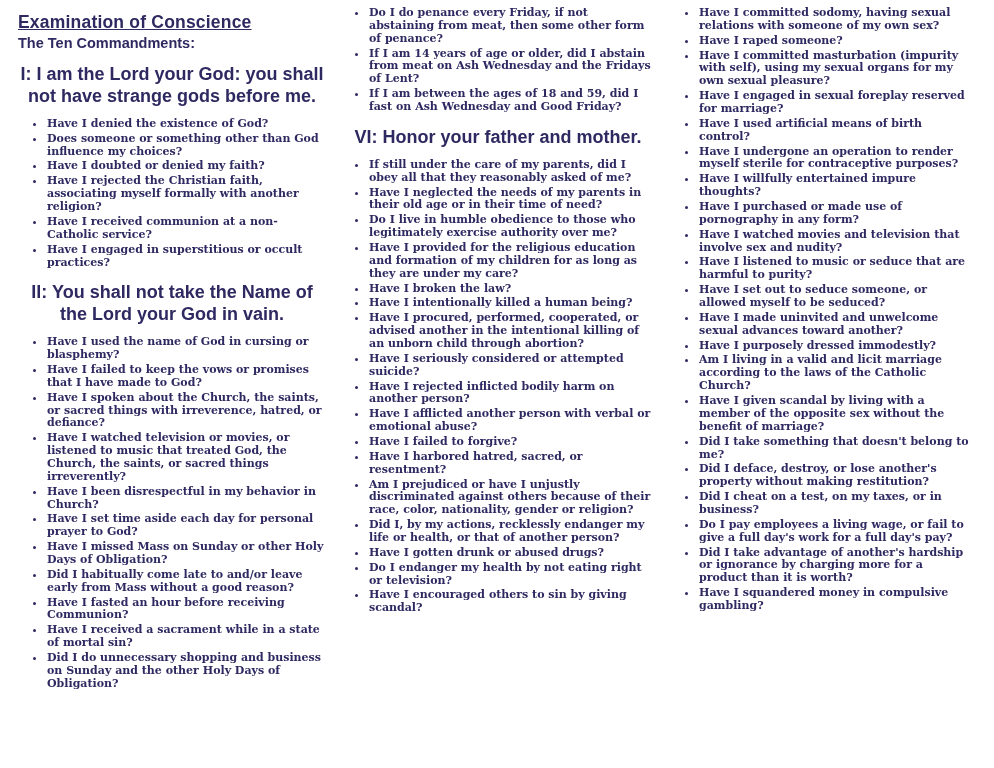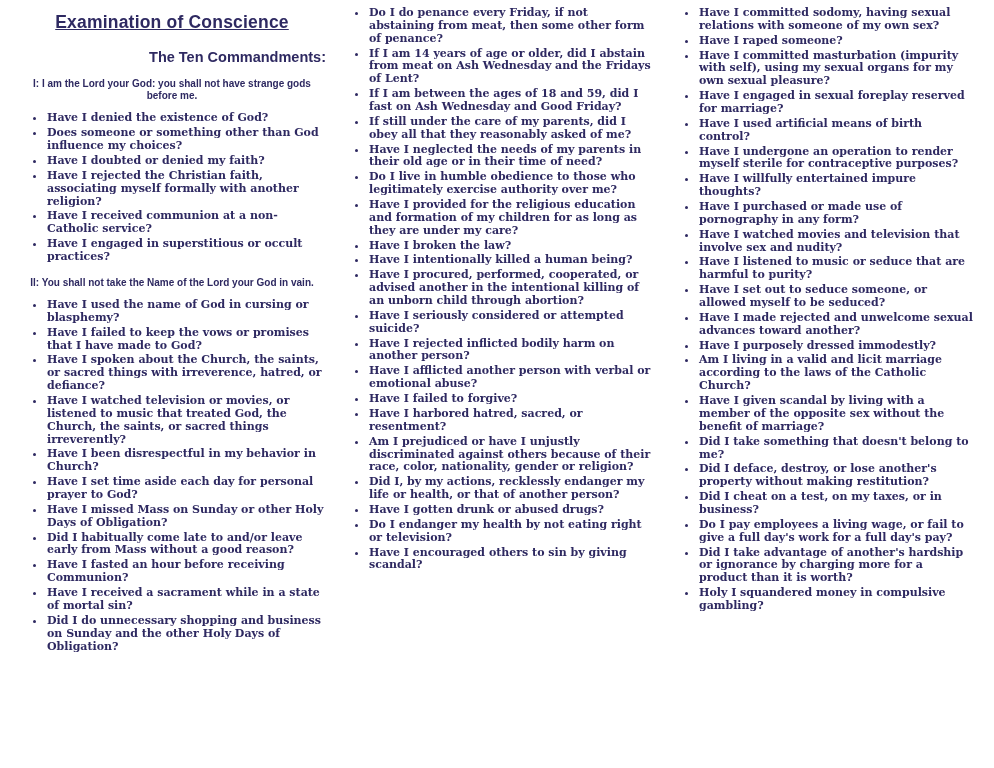--- a/index.html
+++ b/index.html
@@ -24,36 +24,36 @@
     column-gap: 6px;
   }
   .column {
     box-sizing: border-box;
     padding: 0 4px;
   }
   .doc-title {
     font-family: "Liberation Sans", sans-serif;
     font-weight: bold;
     font-size: 17.5px;
-    text-align: center;
+    text-align: left;
     text-decoration: underline;
     margin: 6px 0 0 0;
     letter-spacing: 0.2px;
   }
   .doc-subtitle {
     font-family: "Liberation Sans", sans-serif;
     font-weight: bold;
     font-size: 14.5px;
-    text-align: right;
-    margin: 16px 0 10px 0;
+    text-align: left;
+    margin: 2px 0 10px 0;
   }
   .section-heading {
     font-family: "Liberation Sans", sans-serif;
     font-weight: bold;
-    font-size: 10px;
+    font-size: 18px;
     line-height: 1.22;
     text-align: center;
     margin: 13px 2px 10px 2px;
   }
   .question-list {
     margin: 1px;
     padding-left: 27px;
     font-size: 11px;
     font-weight: bold;
     line-height: 1.17;
@@ -98,20 +98,21 @@
         </ul>
       </div>
   </div>
   <div class="column">
     <div>
         <ul class="question-list">
           <li class="question-item">Do I do penance every Friday, if not abstaining from meat, then some other form of penance?</li>
           <li class="question-item">If I am 14 years of age or older, did I abstain from meat on Ash Wednesday and the Fridays of Lent?</li>
           <li class="question-item">If I am between the ages of 18 and 59, did I fast on Ash Wednesday and Good Friday?</li>
         </ul>
+        <div class="section-heading">VI: Honor your father and mother.</div>
         <ul class="question-list">
           <li class="question-item">If still under the care of my parents, did I obey all that they reasonably asked of me?</li>
           <li class="question-item">Have I neglected the needs of my parents in their old age or in their time of need?</li>
           <li class="question-item">Do I live in humble obedience to those who legitimately exercise authority over me?</li>
           <li class="question-item">Have I provided for the religious education and formation of my children for as long as they are under my care?</li>
           <li class="question-item">Have I broken the law?</li>
         </ul>
         <ul class="question-list">
           <li class="question-item">Have I intentionally killed a human being?</li>
           <li class="question-item">Have I procured, performed, cooperated, or advised another in the intentional killing of an unborn child through abortion?</li>
@@ -135,28 +136,28 @@
           <li class="question-item">Have I raped someone?</li>
           <li class="question-item">Have I committed masturbation (impurity with self), using my sexual organs for my own sexual pleasure?</li>
           <li class="question-item">Have I engaged in sexual foreplay reserved for marriage?</li>
           <li class="question-item">Have I used artificial means of birth control?</li>
           <li class="question-item">Have I undergone an operation to render myself sterile for contraceptive purposes?</li>
           <li class="question-item">Have I willfully entertained impure thoughts?</li>
           <li class="question-item">Have I purchased or made use of pornography in any form?</li>
           <li class="question-item">Have I watched movies and television that involve sex and nudity?</li>
           <li class="question-item">Have I listened to music or seduce that are harmful to purity?</li>
           <li class="question-item">Have I set out to seduce someone, or allowed myself to be seduced?</li>
-          <li class="question-item">Have I made rejected and unwelcome sexual advances toward another?</li>
+          <li class="question-item">Have I made uninvited and unwelcome sexual advances toward another?</li>
           <li class="question-item">Have I purposely dressed immodestly?</li>
           <li class="question-item">Am I living in a valid and licit marriage according to the laws of the Catholic Church?</li>
           <li class="question-item">Have I given scandal by living with a member of the opposite sex without the benefit of marriage?</li>
         </ul>
         <ul class="question-list">
           <li class="question-item">Did I take something that doesn't belong to me?</li>
           <li class="question-item">Did I deface, destroy, or lose another's property without making restitution?</li>
           <li class="question-item">Did I cheat on a test, on my taxes, or in business?</li>
           <li class="question-item">Do I pay employees a living wage, or fail to give a full day's work for a full day's pay?</li>
           <li class="question-item">Did I take advantage of another's hardship or ignorance by charging more for a product than it is worth?</li>
-          <li class="question-item">Holy I squandered money in compulsive gambling?</li>
+          <li class="question-item">Have I squandered money in compulsive gambling?</li>
         </ul>
       </div>
   </div>
 </div>
 
 </body></html>

